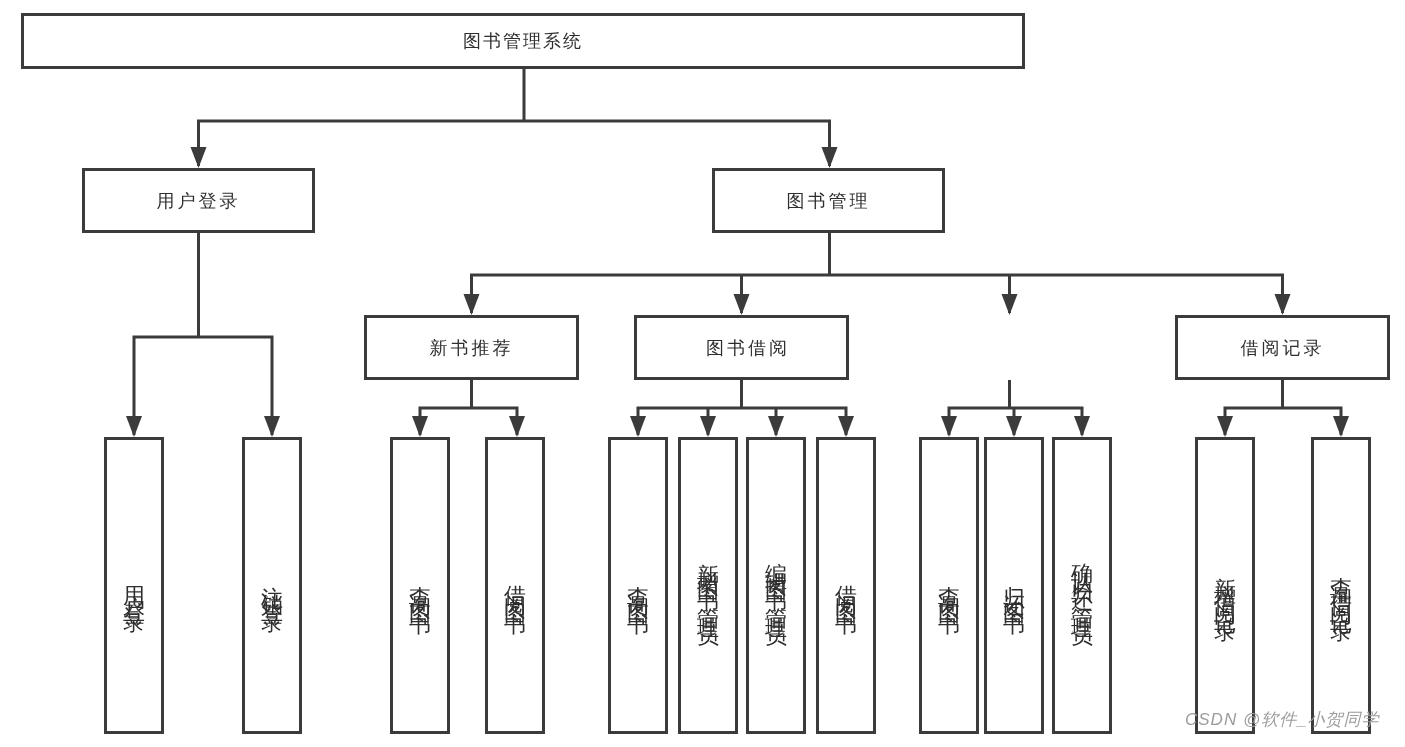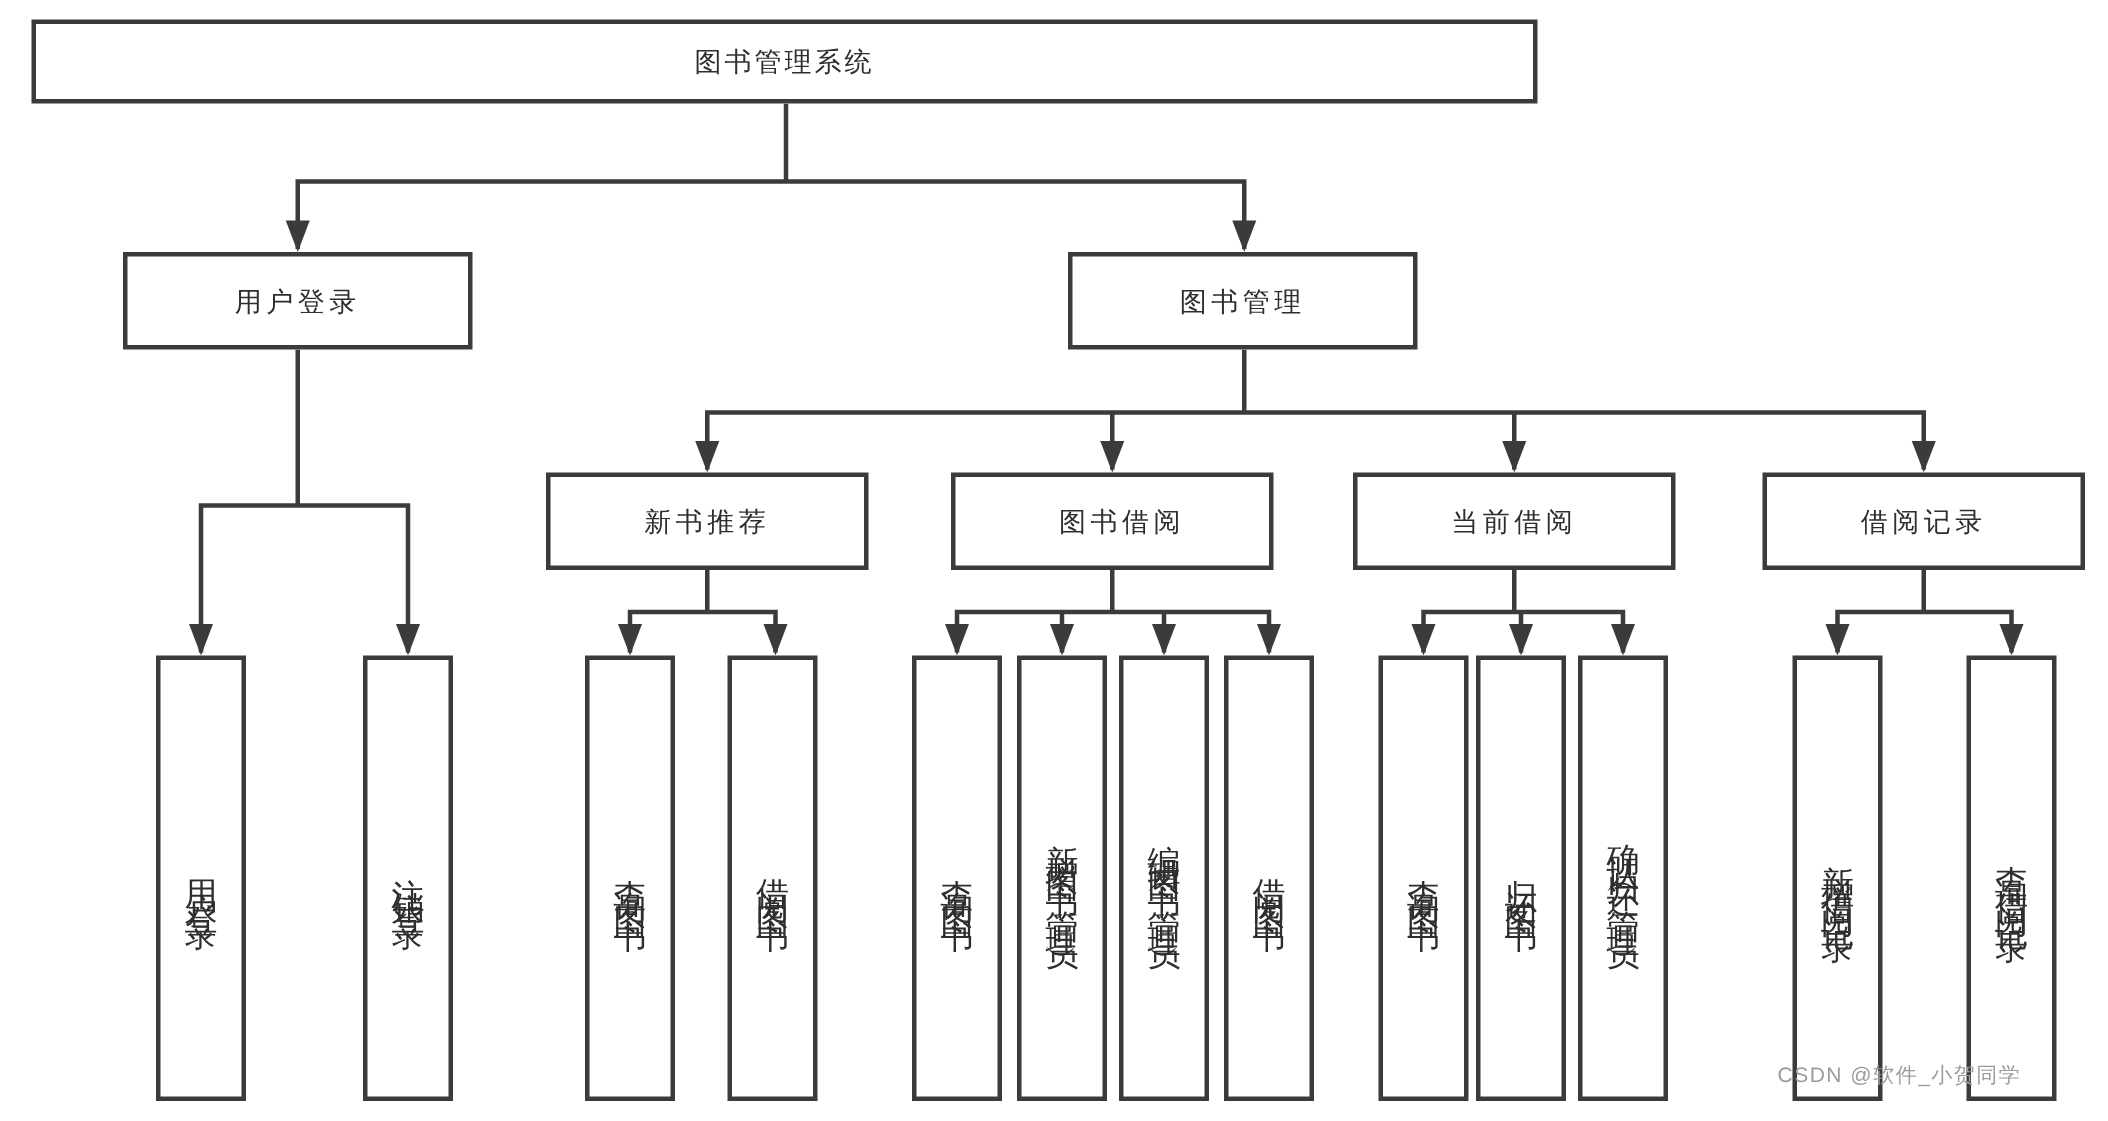--- a/index.html
+++ b/index.html
@@ -46,25 +46,26 @@
     writing-mode: vertical-rl;
     text-orientation: mixed;
     letter-spacing: 9px;
     font-size: 22px;
     white-space: normal;
   }
   .watermark {
     position: absolute;
     left: 1185px;
     top: 708px;
-    font-size: 14px;
+    font-size: 17px;
     color: var(--wm);
     letter-spacing: 1px;
     z-index: 5;
     white-space: nowrap;
+    font-style: italic;
   }
   
   .n-root            { left: 21px;   top: 13px;  width: 1004px; height: 56px; }
   .n-user-login      { left: 82px;   top: 168px; width: 233px;  height: 65px; }
   .n-book-mgmt       { left: 712px;  top: 168px; width: 233px;  height: 65px; }
   .n-new-book-rec    { left: 364px;  top: 315px; width: 215px;  height: 65px; }
   .n-book-borrow     { left: 634px;  top: 315px; width: 215px;  height: 65px; padding-left: 13px; }
   .n-current-borrow  { left: 902px;  top: 315px; width: 215px;  height: 65px; }
   .n-borrow-record   { left: 1175px; top: 315px; width: 215px;  height: 65px; }
   .leaf { top: 437px; width: 60px; height: 297px; }
@@ -119,21 +120,20 @@
     </g>
   </svg>
 
   <div class="node root n-root">图书管理系统</div>
 
   <div class="node n-user-login">用户登录</div>
   <div class="node n-new-book-rec">新书推荐</div>
 
   <div class="node n-book-mgmt">图书管理</div>
   <div class="node n-book-borrow">图书借阅</div>
-  <div class="node n-current-borrow">当前借阅</div>
   <div class="node n-borrow-record">借阅记录</div>
 
   <div class="node vnode leaf n-leaf-user-login">用户登录</div>
   <div class="node vnode leaf n-leaf-logout">注销登录</div>
 
   <div class="node vnode leaf n-rec-query-book">查询图书</div>
   <div class="node vnode leaf n-rec-borrow-book">借阅图书</div>
 
   <div class="node vnode leaf n-bb-query-book">查询图书</div>
   <div class="node vnode leaf n-bb-add-book">新增图书（管理员）</div>

